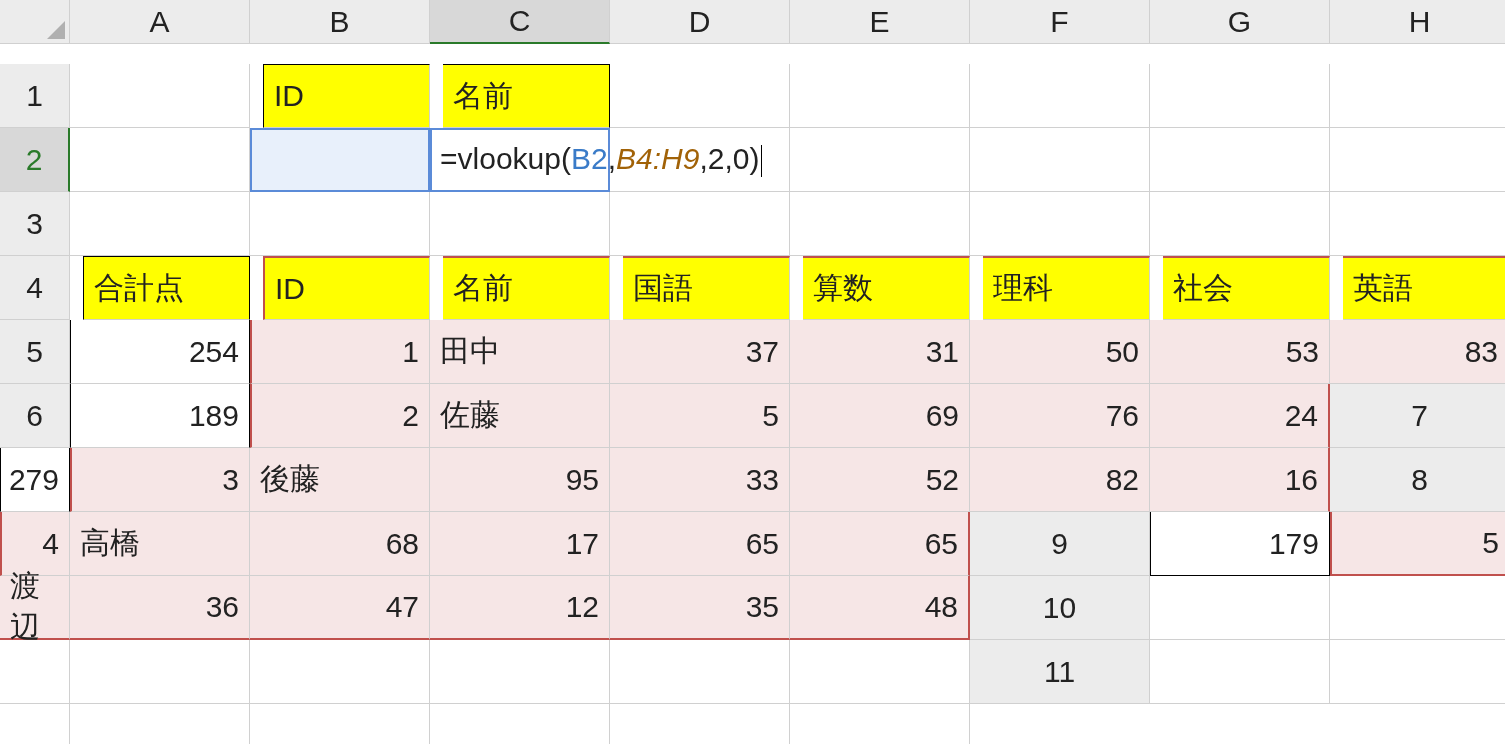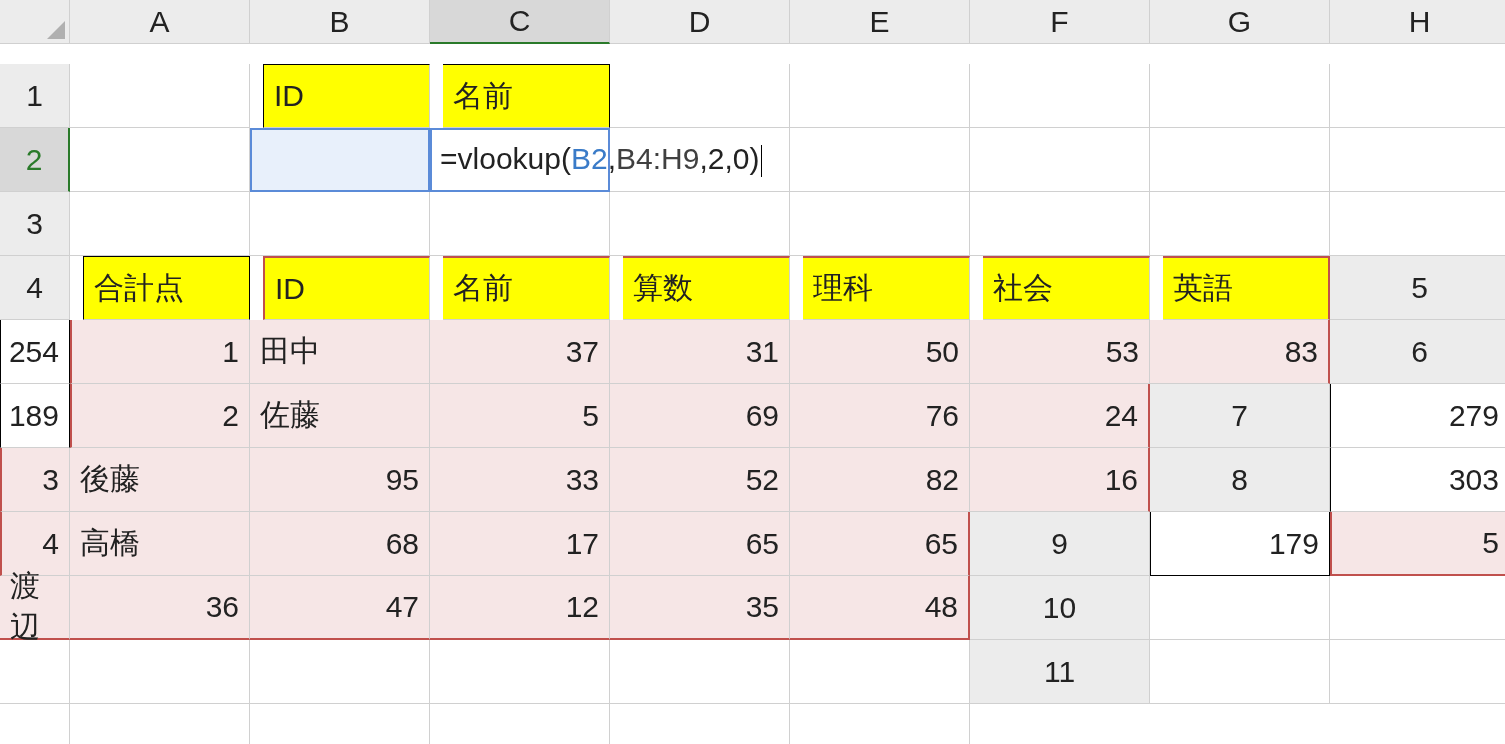--- a/index.html
+++ b/index.html
@@ -85,21 +85,21 @@
       white-space: nowrap;
     }
     .editing .formula {
       background: #fff;
       font-size: 30px;
     }
     .formula .fn  { color: #222; }
     .formula .eq  { color: #222; }
     .formula .p   { color: #222; }
     .formula .ref1 { color: #3a7bc8; }
-    .formula .ref2 { color: #404040; }
+    .formula .ref2 { color: #a16207; font-style: italic; }
     .formula .num  { color: #222; }
     .formula .caret {
       display:inline-block;
       width:1px; height:32px;
       background:#000;
       vertical-align:middle;
       margin-left:2px;
     }
     
     .num-cell { justify-content: flex-end; }
@@ -167,20 +167,21 @@
   <div></div>
   <div></div>
   <div></div>
   <div></div>
   <div></div>
 
   <div class="row-header">4</div>
   <div class="yellow tb-top tb-left tb-right">合計点</div>
   <div class="yellow range-top range-left">ID</div>
   <div class="yellow range-top">名前</div>
+  <div class="yellow range-top">国語</div>
   <div class="yellow range-top">算数</div>
   <div class="yellow range-top">理科</div>
   <div class="yellow range-top">社会</div>
   <div class="yellow range-top range-right">英語</div>
 
   <div class="row-header">5</div>
   <div class="num-cell tb-left tb-right">254</div>
   <div class="pink num-cell range-left">1</div>
   <div class="pink">田中</div>
   <div class="pink num-cell">37</div>
@@ -202,21 +203,20 @@
   <div class="num-cell tb-left tb-right">279</div>
   <div class="pink num-cell range-left">3</div>
   <div class="pink">後藤</div>
   <div class="pink num-cell">95</div>
   <div class="pink num-cell">33</div>
   <div class="pink num-cell">52</div>
   <div class="pink num-cell">82</div>
   <div class="pink num-cell range-right">16</div>
 
   <div class="row-header">8</div>
-  <div class="num-cell tb-left tb-right">303</div>
   <div class="pink num-cell range-left">4</div>
   <div class="pink">高橋</div>
   <div class="pink num-cell">68</div>
   <div class="pink num-cell">17</div>
   <div class="pink num-cell">65</div>
   <div class="pink num-cell range-right">65</div>
 
   <div class="row-header">9</div>
   <div class="num-cell tb-left tb-right tb-bottom">179</div>
   <div class="pink num-cell range-left range-bottom">5</div>

